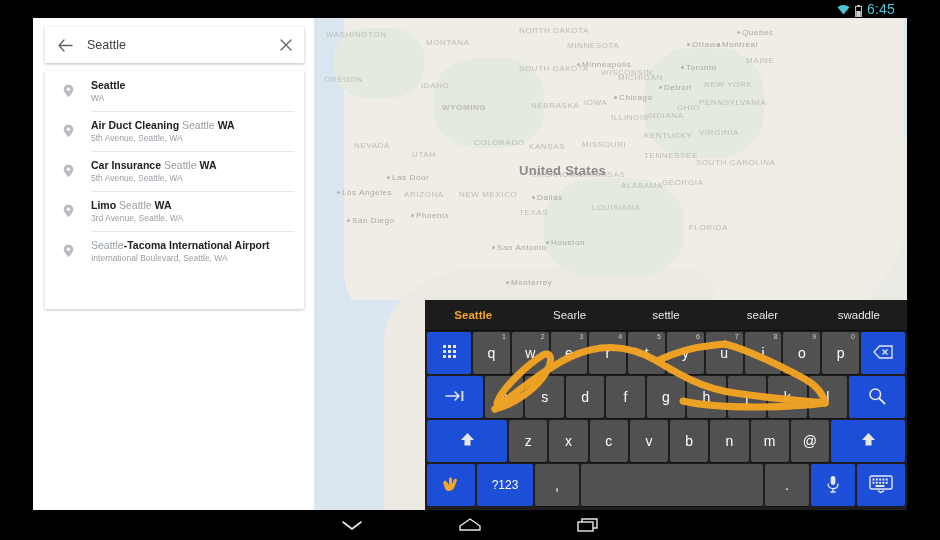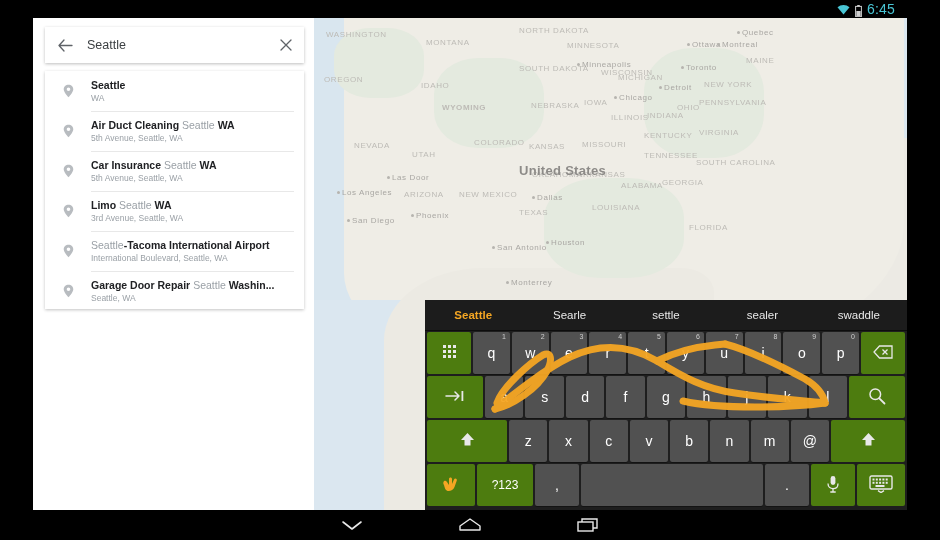--- a/index.html
+++ b/index.html
@@ -171,21 +171,21 @@
     display:flex; height:44px; padding: 1px 2px; gap:2px;
   }
   .key {
     background:#515151; border-radius:2px;
     display:flex; align-items:center; justify-content:center;
     color:#fff; font-size:14px; position:relative;
     flex:1; cursor:pointer;
     box-shadow: 0 1px 0 rgba(0,0,0,.35);
   }
   .key.dark {
-    background:#4d7c0f; box-shadow:none;
+    background:#1d4ed8; box-shadow:none;
   }
   .key .hint {
     position:absolute; top:1px; right:4px;
     font-size:7px; color:#cfcfcf; font-weight:normal;
   }
   .key.flex-s { flex: 0 0 44px; }
   .key.flex-tab { flex: 0 0 56px; }
   .key.flex-shift { flex: 0 0 80px; }
   .key.flex-shift-r { flex: 0 0 74px; }
   .key.flex-search { flex: 0 0 56px; }
@@ -391,31 +391,20 @@
             <span class="pin-cell">
               <svg width="11" height="14" viewBox="0 0 11 14">
                 <path d="M5.5 0.7 C2.7 0.7 0.7 2.8 0.7 5.3 C0.7 8.4 5.5 13.3 5.5 13.3 C5.5 13.3 10.3 8.4 10.3 5.3 C10.3 2.8 8.3 0.7 5.5 0.7 Z M5.5 7 A1.8 1.8 0 1 1 5.5 3.4 A1.8 1.8 0 0 1 5.5 7 Z" fill="#b8bcc0"></path>
               </svg>
             </span>
             <div class="sugg-texts">
               <div class="sugg-title"><b></b><span class="norm">Seattle</span><b>-Tacoma International Airport</b></div>
               <div class="sugg-sub">International Boulevard, Seattle, WA</div>
             </div>
           </div>
-          <div class="sugg-row">
-            <span class="pin-cell">
-              <svg width="11" height="14" viewBox="0 0 11 14">
-                <path d="M5.5 0.7 C2.7 0.7 0.7 2.8 0.7 5.3 C0.7 8.4 5.5 13.3 5.5 13.3 C5.5 13.3 10.3 8.4 10.3 5.3 C10.3 2.8 8.3 0.7 5.5 0.7 Z M5.5 7 A1.8 1.8 0 1 1 5.5 3.4 A1.8 1.8 0 0 1 5.5 7 Z" fill="#b8bcc0"></path>
-              </svg>
-            </span>
-            <div class="sugg-texts">
-              <div class="sugg-title"><b>Garage Door Repair </b><span class="norm">Seattle </span><b>Washin...</b></div>
-              <div class="sugg-sub">Seattle, WA</div>
-            </div>
-          </div>
         </div>
     </div>
 
     <div class="keyboard">
       <div class="sugg-strip" id="word-strip">
           <span class="sugg-word active">Seattle</span>
           <span class="sugg-word">Searle</span>
           <span class="sugg-word">settle</span>
           <span class="sugg-word">sealer</span>
           <span class="sugg-word">swaddle</span>

